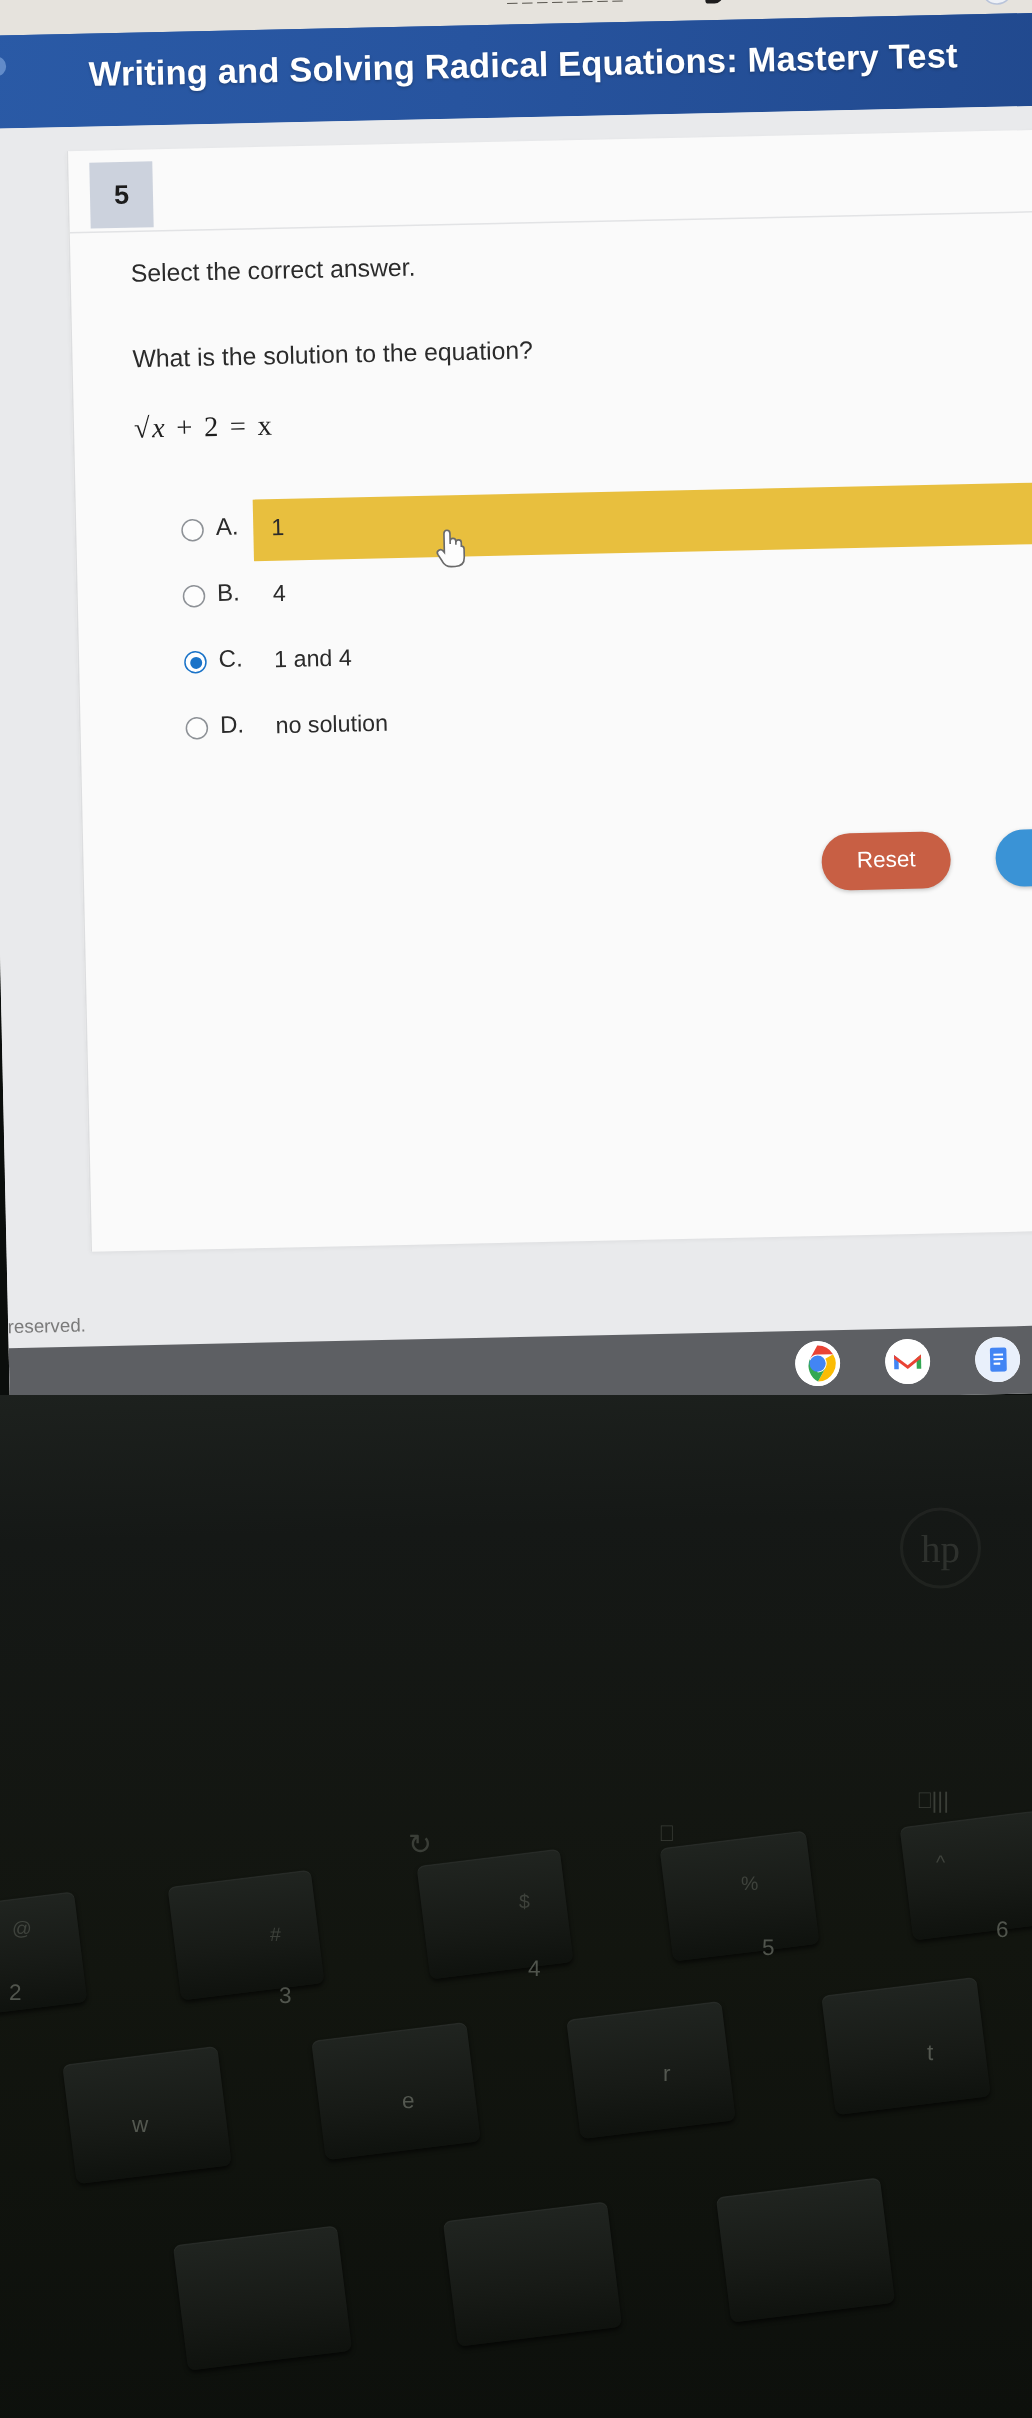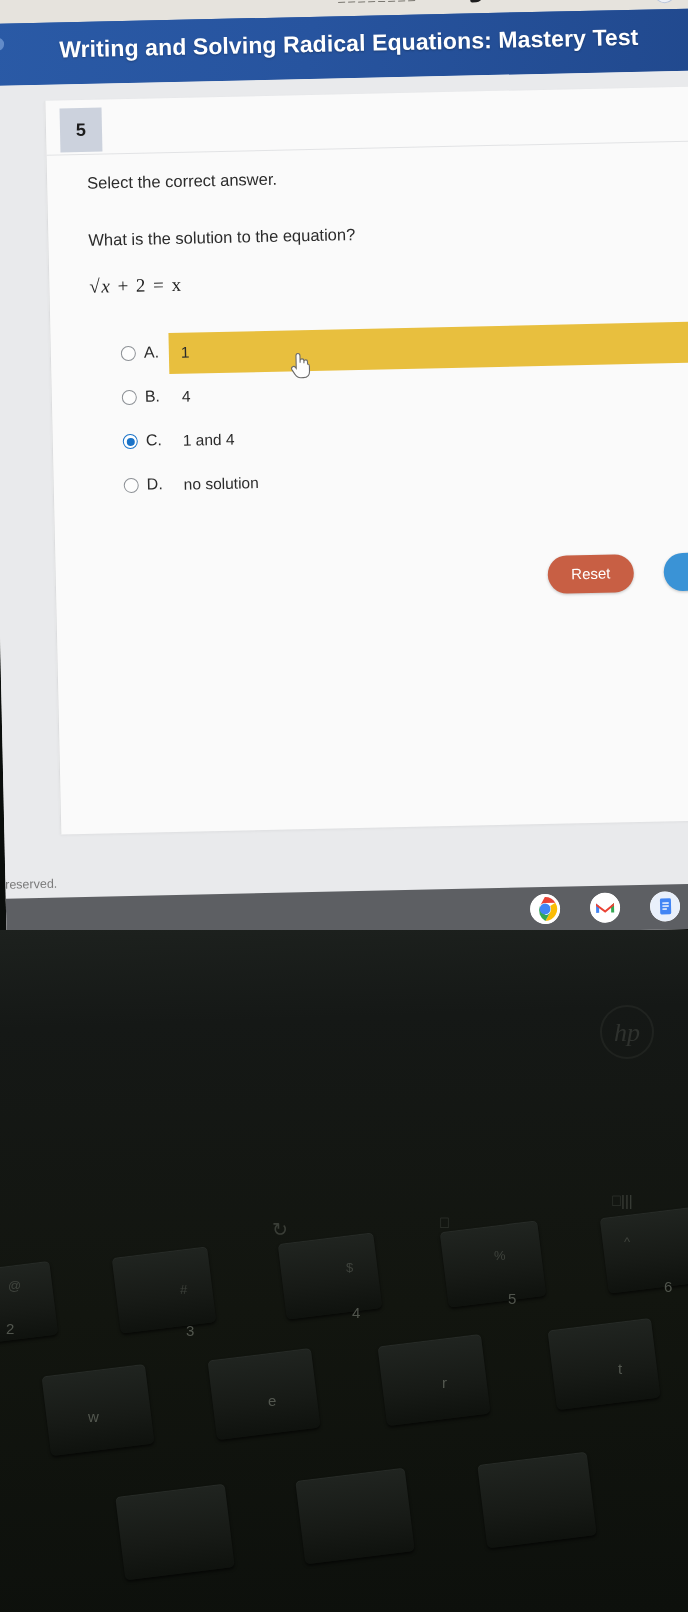--- a/index.html
+++ b/index.html
@@ -158,21 +158,21 @@
     position:absolute; left:0; top:930px; width:688px; height:682px;
     background:#141715;
     background-image:
       linear-gradient(178deg,#1d211e 0%,#151816 14%,#12150f 55%,#0d100c 100%);
     overflow:hidden;
   }
   .hp-logo {
     position:absolute; left:600px; top:75px; width:54px; height:54px;
     border-radius:50%; border:2px solid #3a3d38; opacity:.30;
     color:#6a6d66; font-family:"Liberation Serif", serif;
-    font-style:italic; font-size:26px; text-align:center; line-height:52px;
+    font-size:26px; text-align:center; line-height:52px;
   }
   .fkey {
     position:absolute; color:#5b5f57; opacity:.55; font-size:15px;
   }
   
   .key {
     position:absolute;
     background:linear-gradient(180deg,#202420 0%,#171a16 60%,#0f120e 100%);
     border-radius:5px;
     box-shadow: 0 2px 3px rgba(0,0,0,.6), inset 0 1px 0 rgba(255,255,255,.03);

